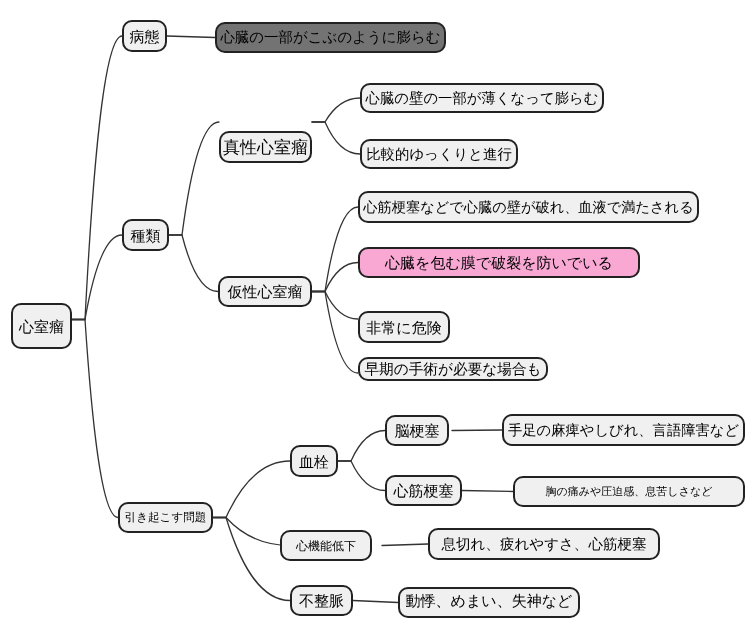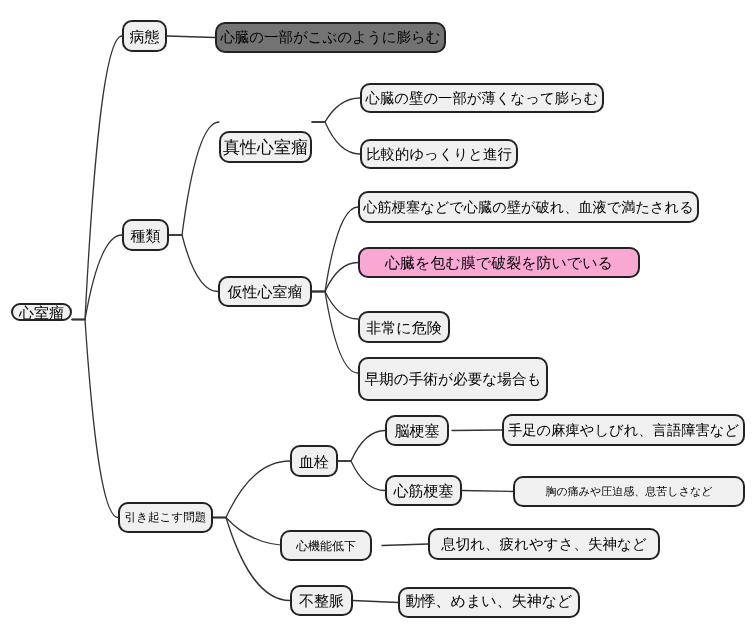--- a/index.html
+++ b/index.html
@@ -65,36 +65,36 @@
       <path d="M 213 517.5 L 226 517.5 C 238.8 531.5, 258 545.5, 290 545.5" stroke="#333333"></path>
       <path d="M 213 517.5 L 226 517.5 C 238.8 559, 258 600.5, 290 600.5" stroke="#333333"></path>
       <path d="M 338 461 L 351 461 C 357.8 445.75, 368 430.5, 385 430.5" stroke="#333333"></path>
       <path d="M 338 461 L 351 461 C 357.8 475.75, 368 490.5, 385 490.5" stroke="#333333"></path>
       <path d="M 452 430.5 L 502 430" stroke="#333333"></path>
       <path d="M 462 490.5 L 513 491.5" stroke="#333333"></path>
       <path d="M 382 545.5 L 428 544" stroke="#333333"></path>
       <path d="M 353 600.5 L 398 602.5" stroke="#333333"></path>
     </svg>
   <div id="nodes">
-      <div class="node" style="left: 11px; top: 303px; width: 61px; height: 18px; background: rgb(240, 240, 240); border-color: rgb(34, 34, 34); font-size: 15px;">心室瘤</div>
+      <div class="node" style="left: 11px; top: 303px; width: 61px; height: 46px; background: rgb(240, 240, 240); border-color: rgb(34, 34, 34); font-size: 15px;">心室瘤</div>
       <div class="node" style="left: 122px; top: 20px; width: 45px; height: 32px; background: rgb(240, 240, 240); border-color: rgb(34, 34, 34); font-size: 15px;">病態</div>
       <div class="node" style="left: 215px; top: 22px; width: 231px; height: 31px; background: #737373; border-color: rgb(34, 34, 34); font-size: 14.4667px;">心臓の一部がこぶのように膨らむ</div>
       <div class="node" style="left: 122px; top: 219px; width: 47px; height: 32px; background: rgb(240, 240, 240); border-color: rgb(34, 34, 34); font-size: 15px;">種類</div>
       <div class="node" style="left: 219px; top: 106px; width: 93px; height: 32px; background: rgb(240, 240, 240); border-color: rgb(34, 34, 34); font-size: 17px; margin-top: 25px;">真性心室瘤</div>
       <div class="node" style="left: 360px; top: 83px; width: 244px; height: 30px; background: rgb(240, 240, 240); border-color: rgb(34, 34, 34); font-size: 14.375px;">心臓の壁の一部が薄くなって膨らむ</div>
       <div class="node" style="left: 360px; top: 139px; width: 158px; height: 30px; background: rgb(240, 240, 240); border-color: rgb(34, 34, 34); font-size: 14.4px;">比較的ゆっくりと進行</div>
       <div class="node" style="left: 218px; top: 276px; width: 94px; height: 31px; background: rgb(240, 240, 240); border-color: rgb(34, 34, 34); font-size: 15px;">仮性心室瘤</div>
       <div class="node" style="left: 358px; top: 191px; width: 341px; height: 32px; background: rgb(240, 240, 240); border-color: rgb(34, 34, 34); font-size: 14.2174px;">心筋梗塞などで心臓の壁が破れ、血液で満たされる</div>
       <div class="node" style="left: 358px; top: 247px; width: 282px; height: 31px; background: #f9a8d4; border-color: rgb(34, 34, 34); font-size: 15px;">心臓を包む膜で破裂を防いでいる</div>
       <div class="node" style="left: 358px; top: 303px; width: 92px; height: 32px; background: rgb(240, 240, 240); border-color: rgb(34, 34, 34); font-size: 15px; margin-top: 8px;">非常に危険</div>
-      <div class="node" style="left: 358px; top: 357px; width: 190px; height: 44px; background: rgb(240, 240, 240); border-color: rgb(34, 34, 34); font-size: 14.6667px;">早期の手術が必要な場合も</div>
+      <div class="node" style="left: 358px; top: 357px; width: 190px; height: 24px; background: rgb(240, 240, 240); border-color: rgb(34, 34, 34); font-size: 14.6667px;">早期の手術が必要な場合も</div>
       <div class="node" style="left: 118px; top: 502px; width: 95px; height: 31px; background: rgb(240, 240, 240); border-color: rgb(34, 34, 34); font-size: 11.5714px; text-align: right;">引き起こす問題</div>
       <div class="node" style="left: 290px; top: 445px; width: 48px; height: 32px; background: rgb(240, 240, 240); border-color: rgb(34, 34, 34); font-size: 15px;">血栓</div>
       <div class="node" style="left: 385px; top: 415px; width: 64px; height: 31px; background: rgb(240, 240, 240); border-color: rgb(34, 34, 34); font-size: 15px;">脳梗塞</div>
       <div class="node" style="left: 502px; top: 414px; width: 243px; height: 32px; background: rgb(240, 240, 240); border-color: rgb(34, 34, 34); font-size: 14.3125px;">手足の麻痺やしびれ、言語障害など</div>
       <div class="node" style="left: 385px; top: 475px; width: 77px; height: 31px; background: rgb(240, 240, 240); border-color: rgb(34, 34, 34); font-size: 15px;">心筋梗塞</div>
       <div class="node" style="left: 513px; top: 476px; width: 232px; height: 31px; background: rgb(240, 240, 240); border-color: rgb(34, 34, 34); font-size: 11px;">胸の痛みや圧迫感、息苦しさなど</div>
       <div class="node" style="left: 280px; top: 530px; width: 92px; height: 31px; background: rgb(240, 240, 240); border-color: rgb(34, 34, 34); font-size: 12px;">心機能低下</div>
-      <div class="node" style="left: 428px; top: 528px; width: 232px; height: 32px; background: rgb(240, 240, 240); border-color: rgb(34, 34, 34); font-size: 14.5333px;">息切れ、疲れやすさ、失神など</div>
+      <div class="node" style="left: 428px; top: 528px; width: 232px; height: 32px; background: rgb(240, 240, 240); border-color: rgb(34, 34, 34); font-size: 14.5333px;">息切れ、疲れやすさ、心筋梗塞</div>
       <div class="node" style="left: 290px; top: 585px; width: 63px; height: 31px; background: rgb(240, 240, 240); border-color: rgb(34, 34, 34); font-size: 15px;">不整脈</div>
       <div class="node" style="left: 398px; top: 587px; width: 182px; height: 31px; background: rgb(240, 240, 240); border-color: rgb(34, 34, 34); font-size: 15px; font-family: Liberation Mono, monospace;">動悸、めまい、失神など</div>
     </div>
 </div>
 
 </body></html>

